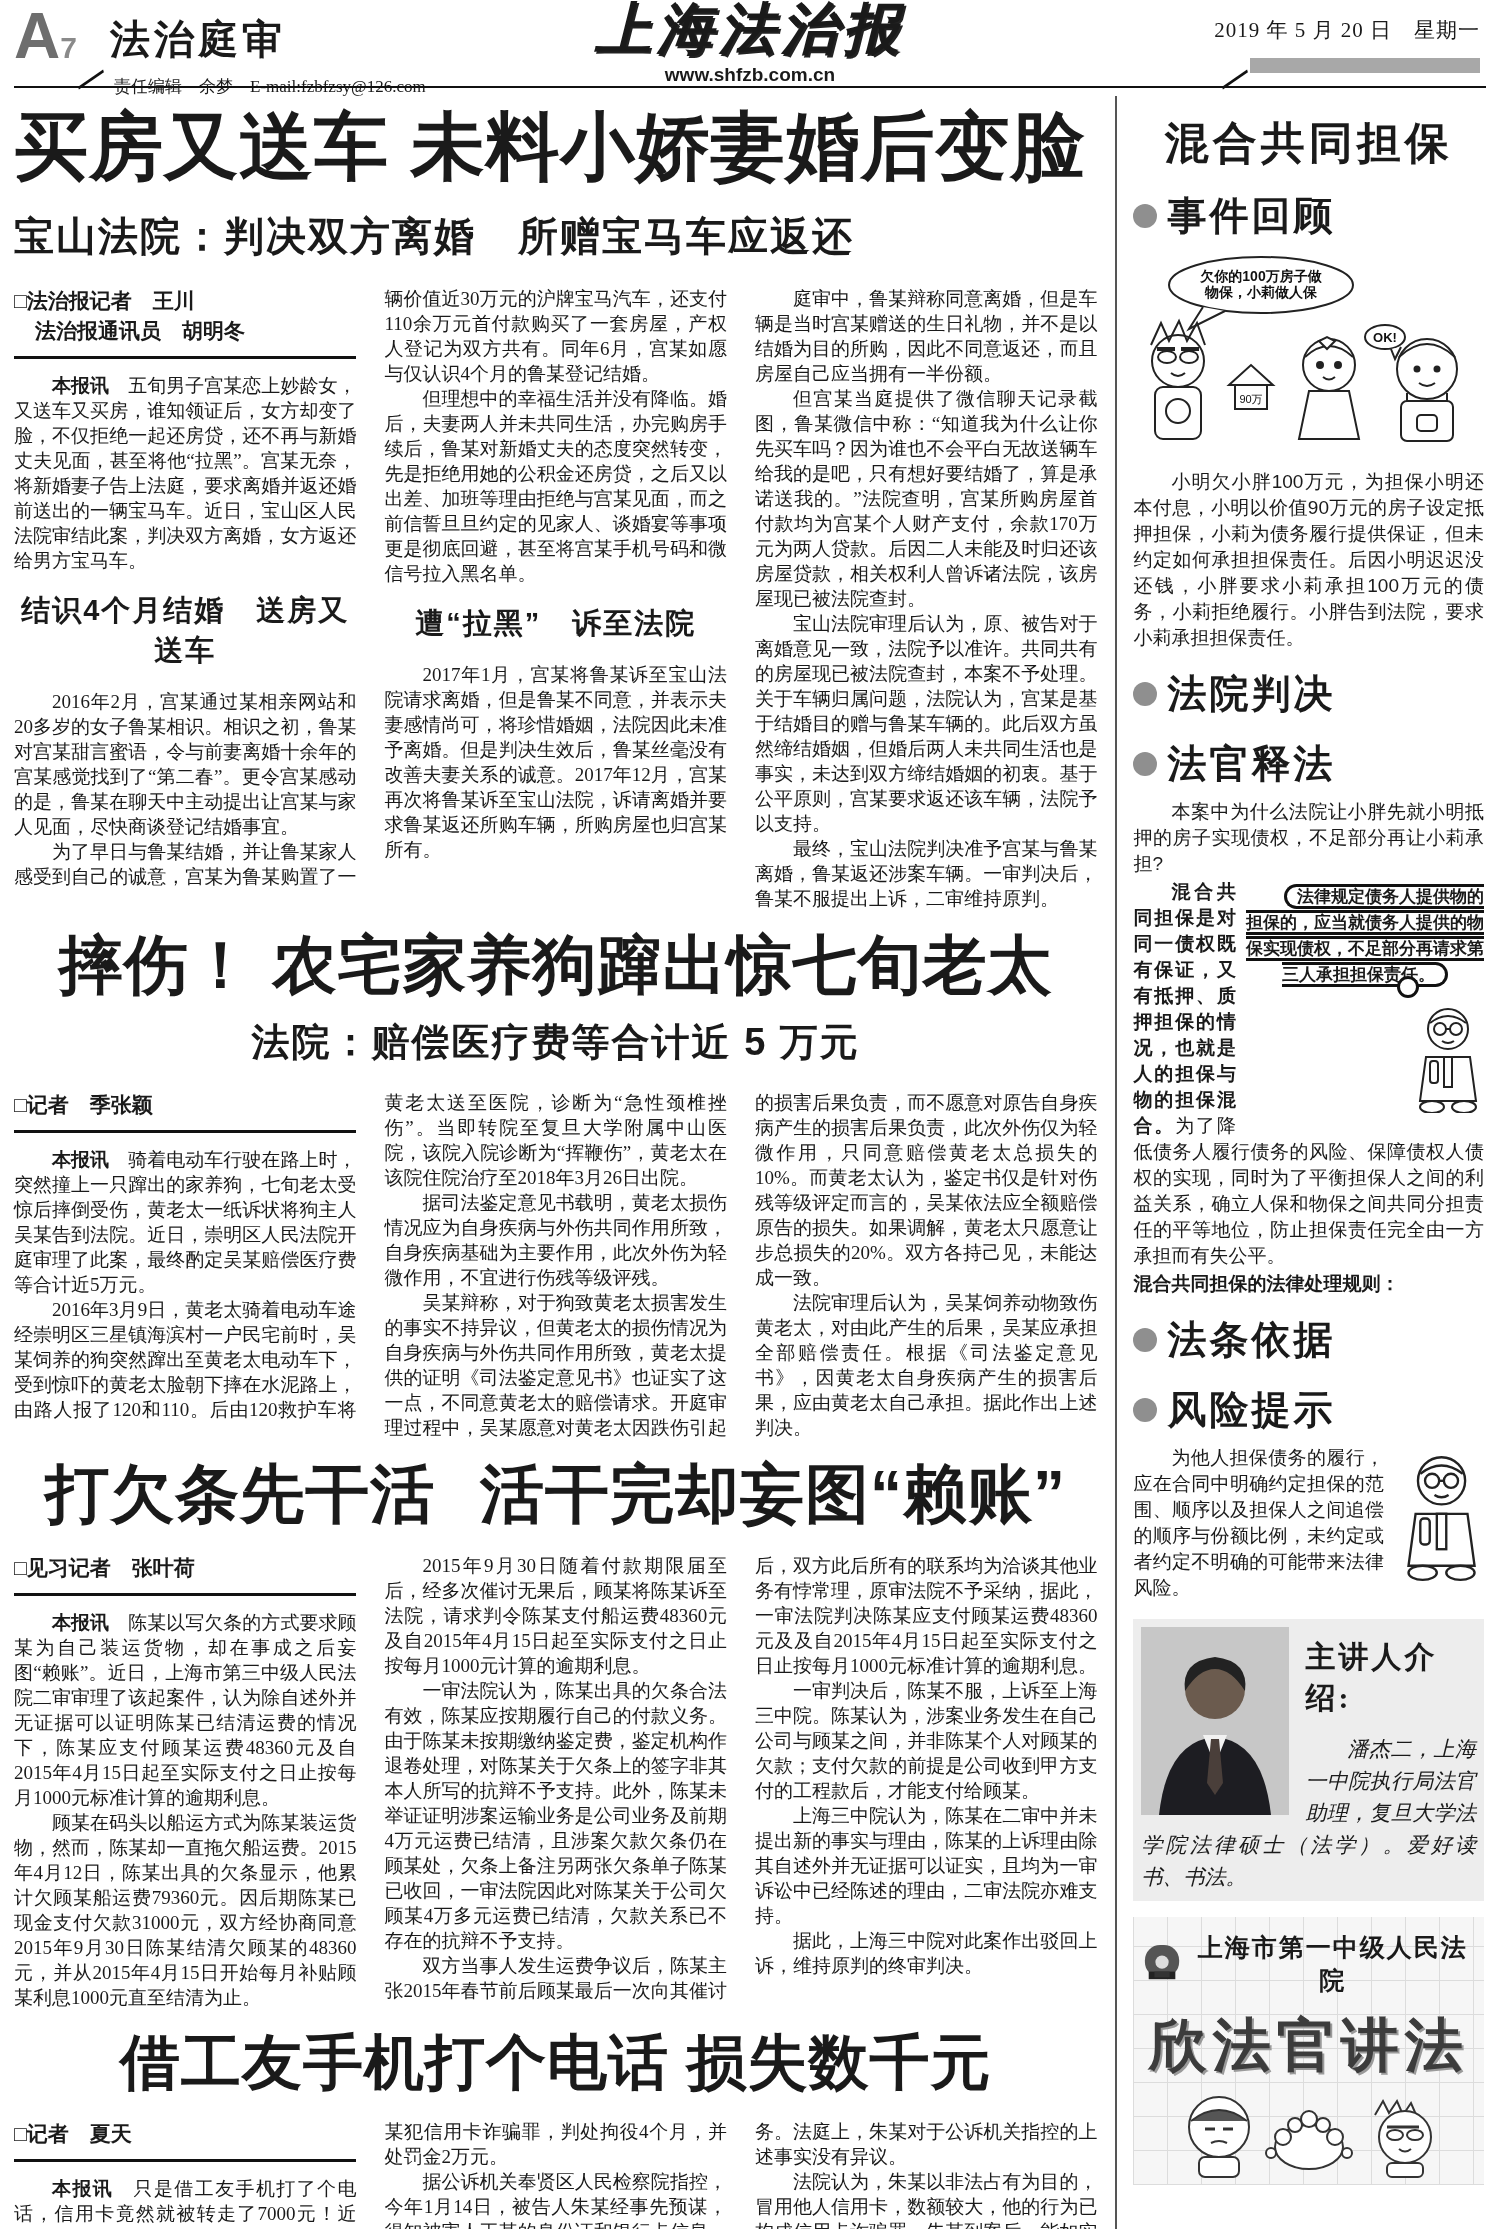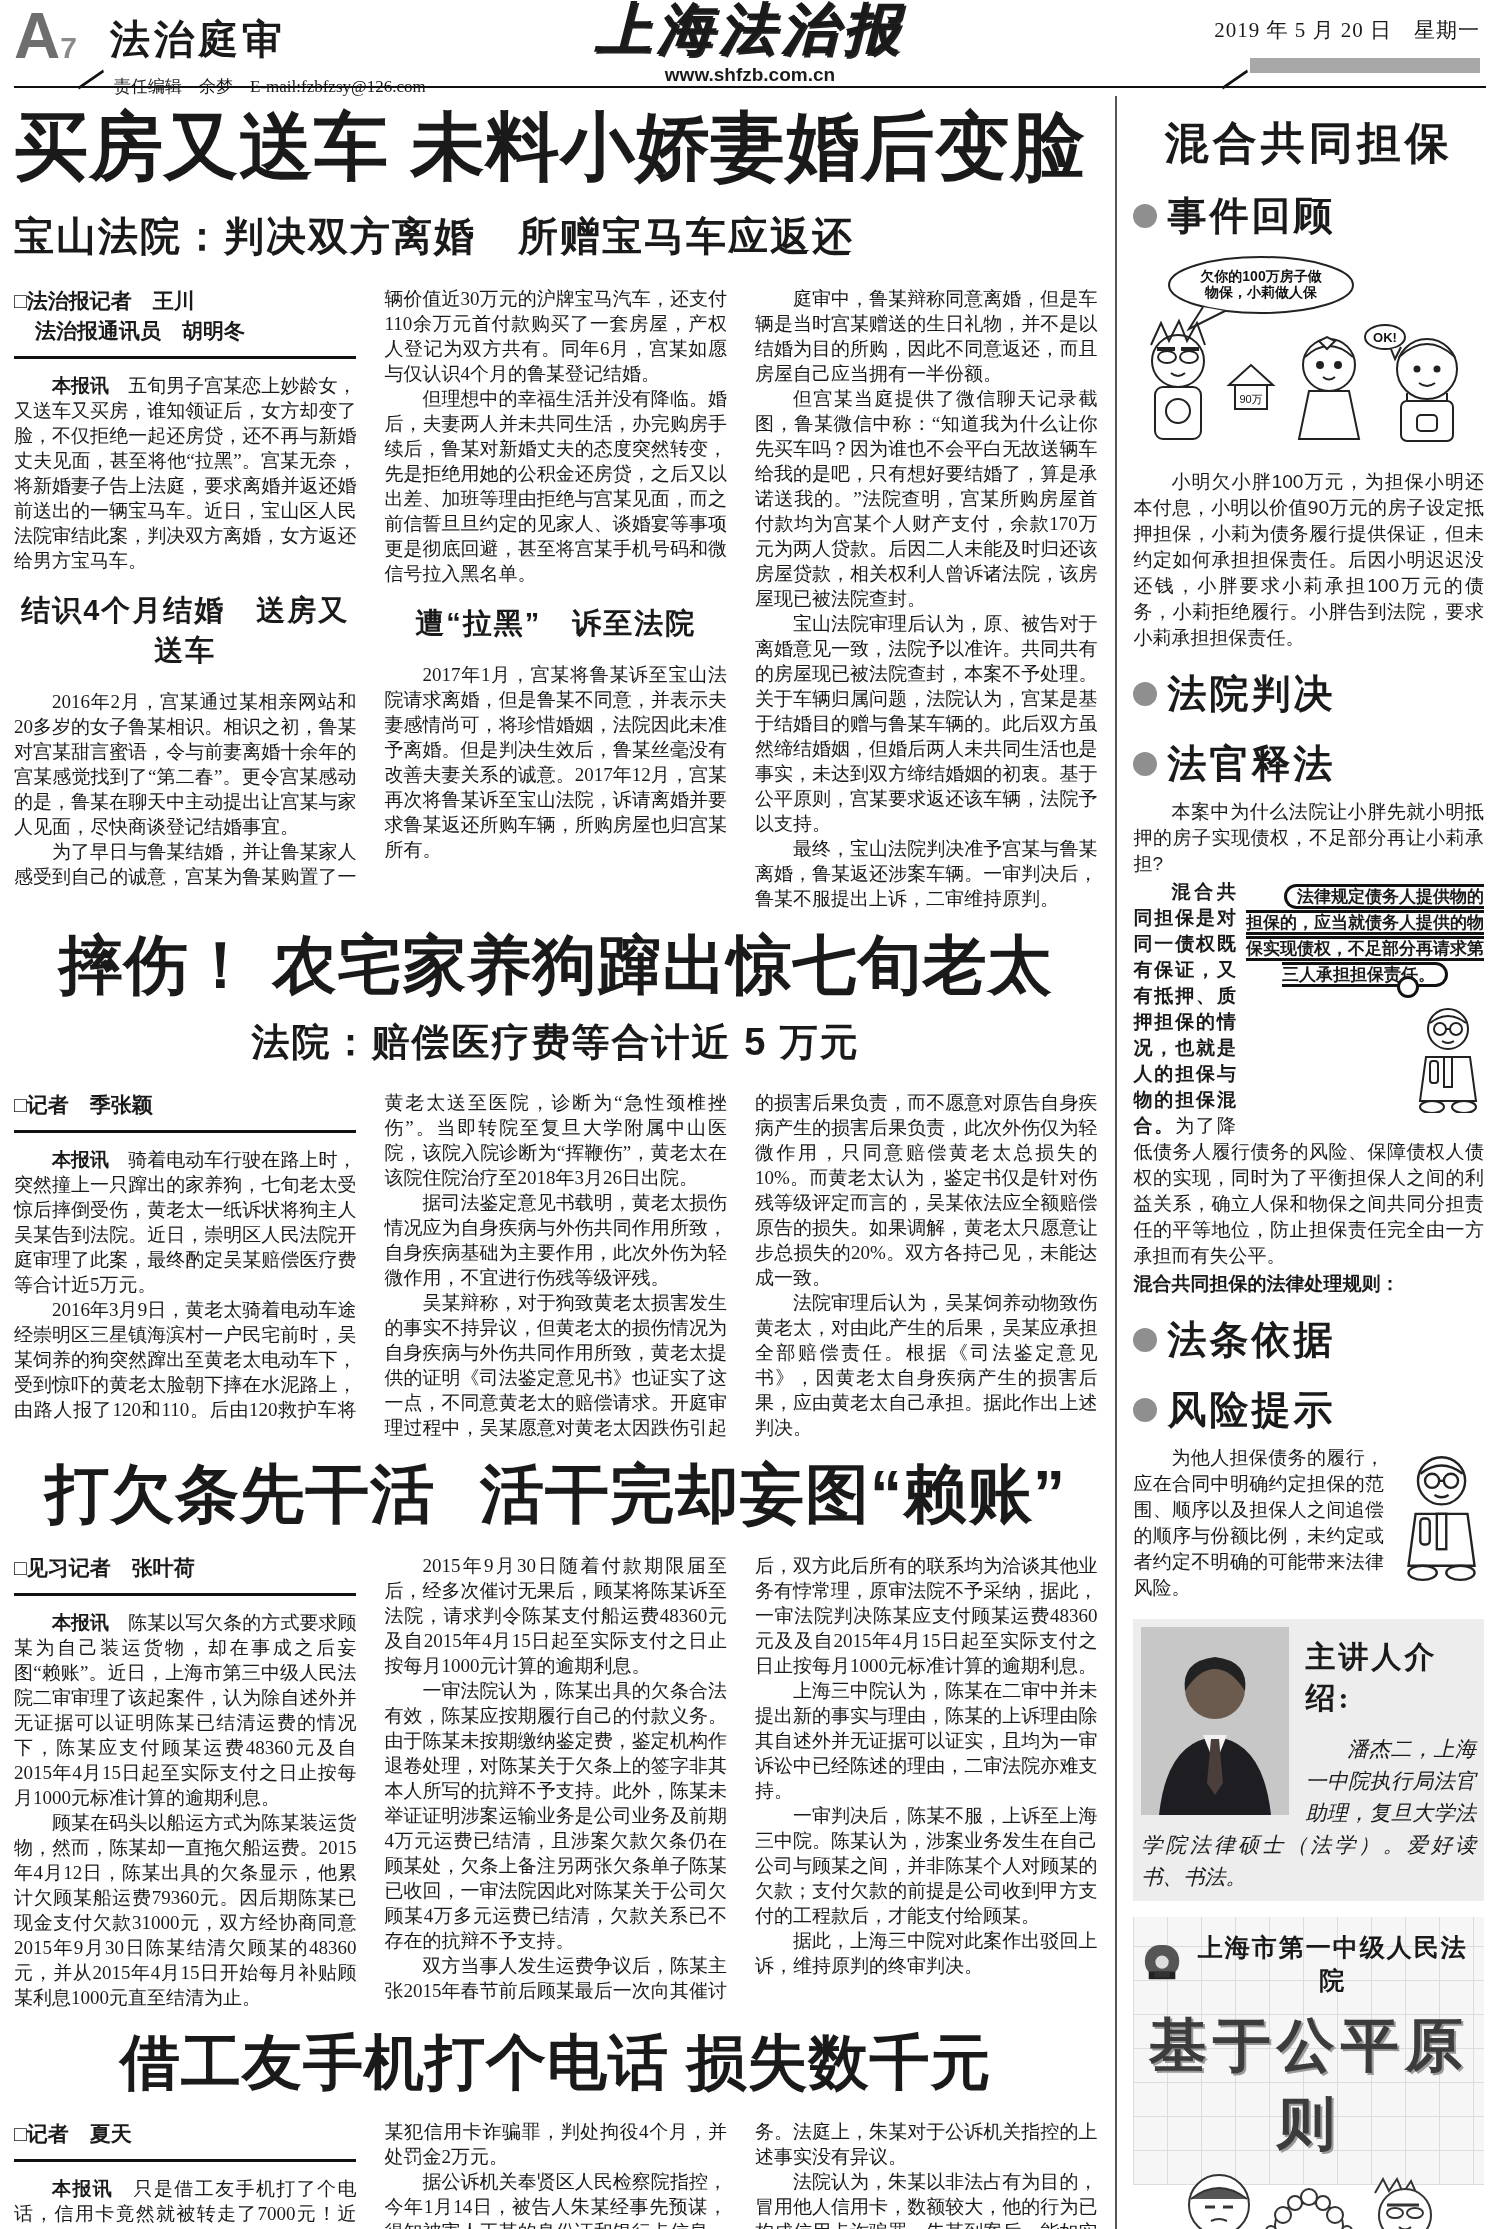--- a/index.html
+++ b/index.html
@@ -239,25 +239,25 @@
               <div class="para">
 
                   <p class="bodyp"><span class="pt">一审法院认为，陈某出具的欠条合法有效，陈某应按期履行自己的付款义务。由于陈某未按期缴纳鉴定费，鉴定机构作退卷处理，对陈某关于欠条上的签字非其本人所写的抗辩不予支持。此外，陈某未举证证明涉案运输业务是公司业务及前期4万元运费已结清，且涉案欠款欠条仍在顾某处，欠条上备注另两张欠条单子陈某已收回，一审法院因此对陈某关于公司欠顾某4万多元运费已结清，欠款关系已不存在的抗辩不予支持。</span></p>
                 </div>
               <div class="para">
 
                   <p class="bodyp"><span class="pt">双方当事人发生运费争议后，陈某主张2015年春节前后顾某最后一次向其催讨后，双方此后所有的联系均为洽谈其他业务有悖常理，原审法院不予采纳，据此，一审法院判决陈某应支付顾某运费48360元及及自2015年4月15日起至实际支付之日止按每月1000元标准计算的逾期利息。</span></p>
                 </div>
               <div class="para">
 
+                  <p class="bodyp"><span class="pt">一审判决后，陈某不服，上诉至上海三中院。陈某认为，涉案业务发生在自己公司与顾某之间，并非陈某个人对顾某的欠款；支付欠款的前提是公司收到甲方支付的工程款后，才能支付给顾某。</span></p>
+                </div>
+              <div class="para">
+
                   <p class="bodyp"><span class="pt">上海三中院认为，陈某在二审中并未提出新的事实与理由，陈某的上诉理由除其自述外并无证据可以证实，且均为一审诉讼中已经陈述的理由，二审法院亦难支持。</span></p>
-                </div>
-              <div class="para">
-
-                  <p class="bodyp"><span class="pt">一审判决后，陈某不服，上诉至上海三中院。陈某认为，涉案业务发生在自己公司与顾某之间，并非陈某个人对顾某的欠款；支付欠款的前提是公司收到甲方支付的工程款后，才能支付给顾某。</span></p>
                 </div>
               <div class="para">
 
                   <p class="bodyp"><span class="pt">据此，上海三中院对此案作出驳回上诉，维持原判的终审判决。</span></p>
                 </div>
             </div>
           </div>
         </article>
         <article>
           <h2>借工友手机打个电话 损失数千元</h2>
@@ -432,21 +432,21 @@
       <div class="sb-footer">
         <div class="court-line">
           <svg width="40" height="44" viewBox="0 0 40 44">
             <rect x="2" y="2" width="36" height="34" rx="16" fill="#555"></rect>
             <rect x="6" y="30" width="28" height="8" fill="#222"></rect>
             <circle cx="20" cy="20" r="7" fill="#ddd"></circle>
             <path d="M12 30 h16 v6 h-16 Z" fill="#333"></path>
           </svg>
           <span>上海市第一中级人民法院</span>
         </div>
-        <div class="brand">基于公平原则</div>
+        <div class="brand">欣法官讲法</div>
         <svg width="300" height="96" viewBox="0 0 300 96">
           <g stroke="#333" fill="#fff" stroke-width="2">
             <circle cx="60" cy="42" r="30"></circle>
             <path d="M32 36 q28 -22 56 0" fill="#555"></path>
             <path d="M46 44 h10 M64 44 h10" stroke-width="3"></path>
             <path d="M52 58 q8 -4 16 0"></path>
             <rect x="40" y="72" width="40" height="20" rx="6"></rect>
             <ellipse cx="150" cy="62" rx="34" ry="22"></ellipse>
             <circle cx="124" cy="52" r="8"></circle>
               <circle cx="176" cy="52" r="8"></circle>

